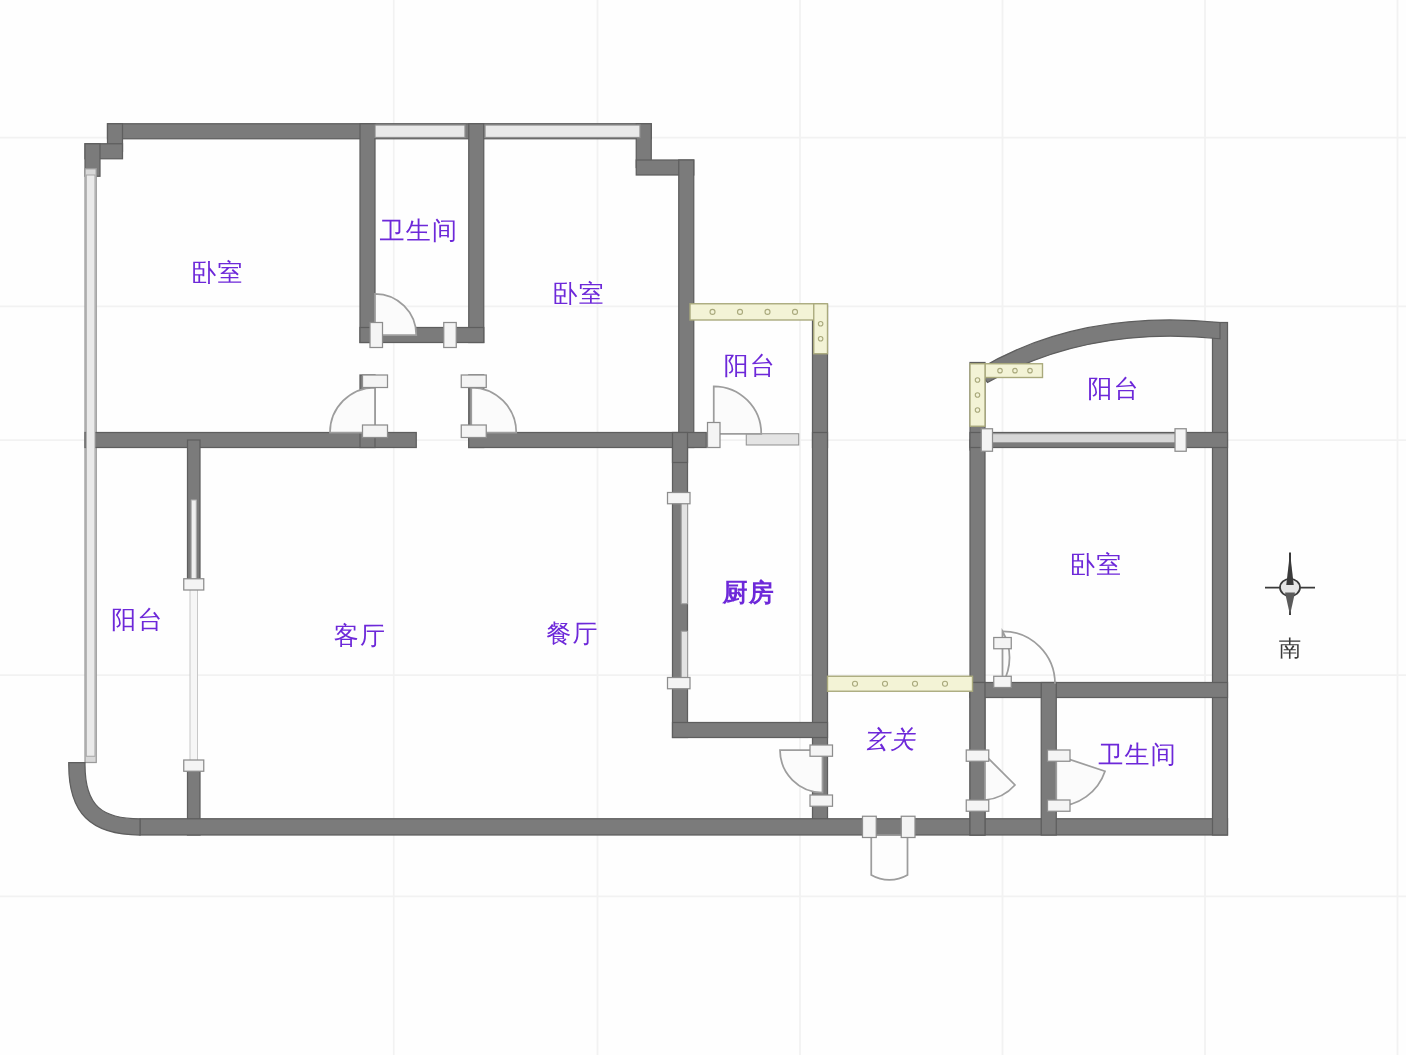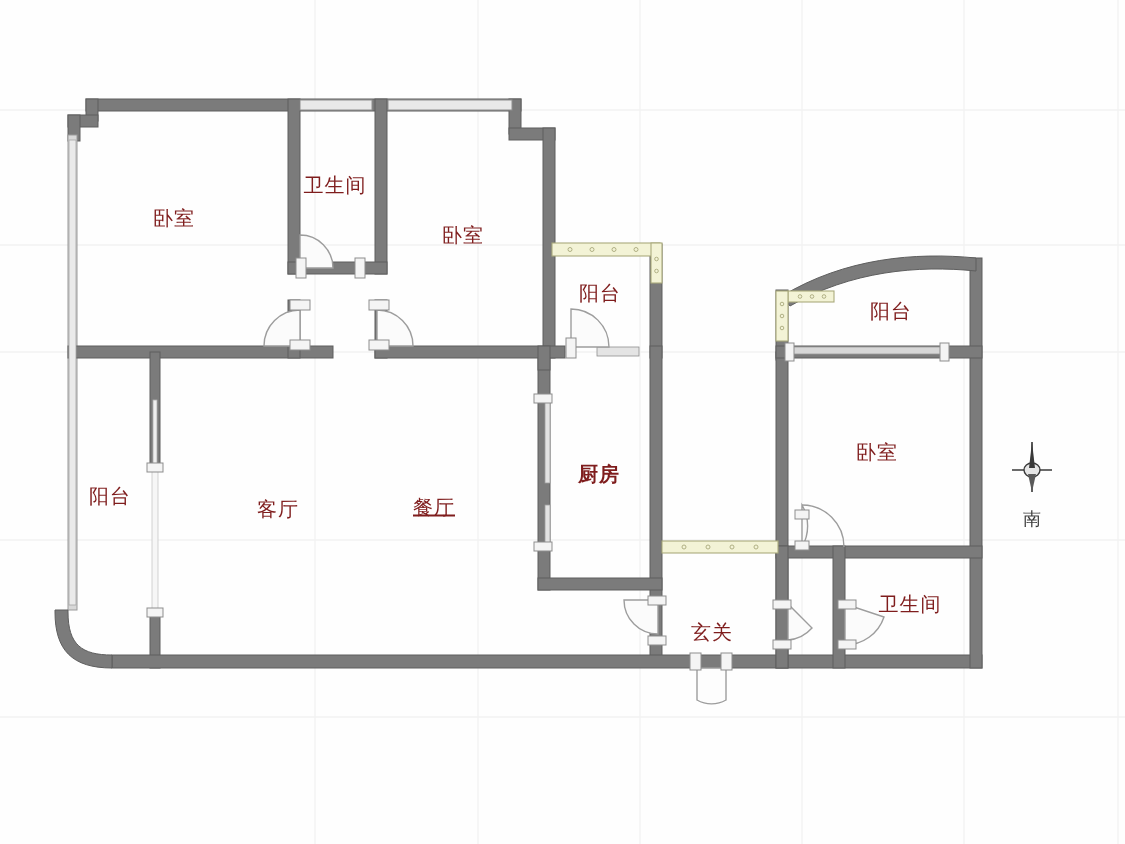--- a/index.html
+++ b/index.html
@@ -20,21 +20,21 @@
   #plan-svg {
     position: absolute;
     left: 0;
     top: 0;
     width: 1125px;
     height: 844px;
     display: block;
   }
   .room-label {
     position: absolute;
-    color: #7f1d1d;
+    color: #6d28d9;
     font-size: 20px;
     font-family: "DejaVu Sans", "Liberation Sans", sans-serif;
     letter-spacing: 1px;
     white-space: nowrap;
     transform: translate(-50%, -50%);
     user-select: none;
   }
   .compass-label {
     position: absolute;
     color: #3a3a3a;
@@ -238,25 +238,25 @@
   <div class="room-label" style="left:463px; top:235px;">卧室</div>
 
   <div class="room-label" style="left:600px; top:293px;">阳台</div>
 
   <div class="room-label" style="left:891px; top:311px;">阳台</div>
 
   <div class="room-label" style="left:877px; top:452px;">卧室</div>
 
   <div class="room-label" style="left:110px; top:496px;">阳台</div>
 
-  <div class="room-label" style="left:278px; top:509px;">客厅</div>
-
-  <div class="room-label" style="left:434px; top:507px;text-decoration:underline;">餐厅</div>
+  <div class="room-label" style="left:288px; top:509px;">客厅</div>
+
+  <div class="room-label" style="left:458px; top:507px;">餐厅</div>
 
   <div class="room-label" style="left:599px; top:474px;font-weight:bold;">厨房</div>
 
-  <div class="room-label" style="left:712px; top:632px;">玄关</div>
+  <div class="room-label" style="left:712px; top:592px;font-style:italic;">玄关</div>
 
   <div class="room-label" style="left:910px; top:604px;">卫生间</div>
 
   <div class="compass-label" style="left:1032px; top:519px;">南</div>
 
 </div>
 
 </body></html>

